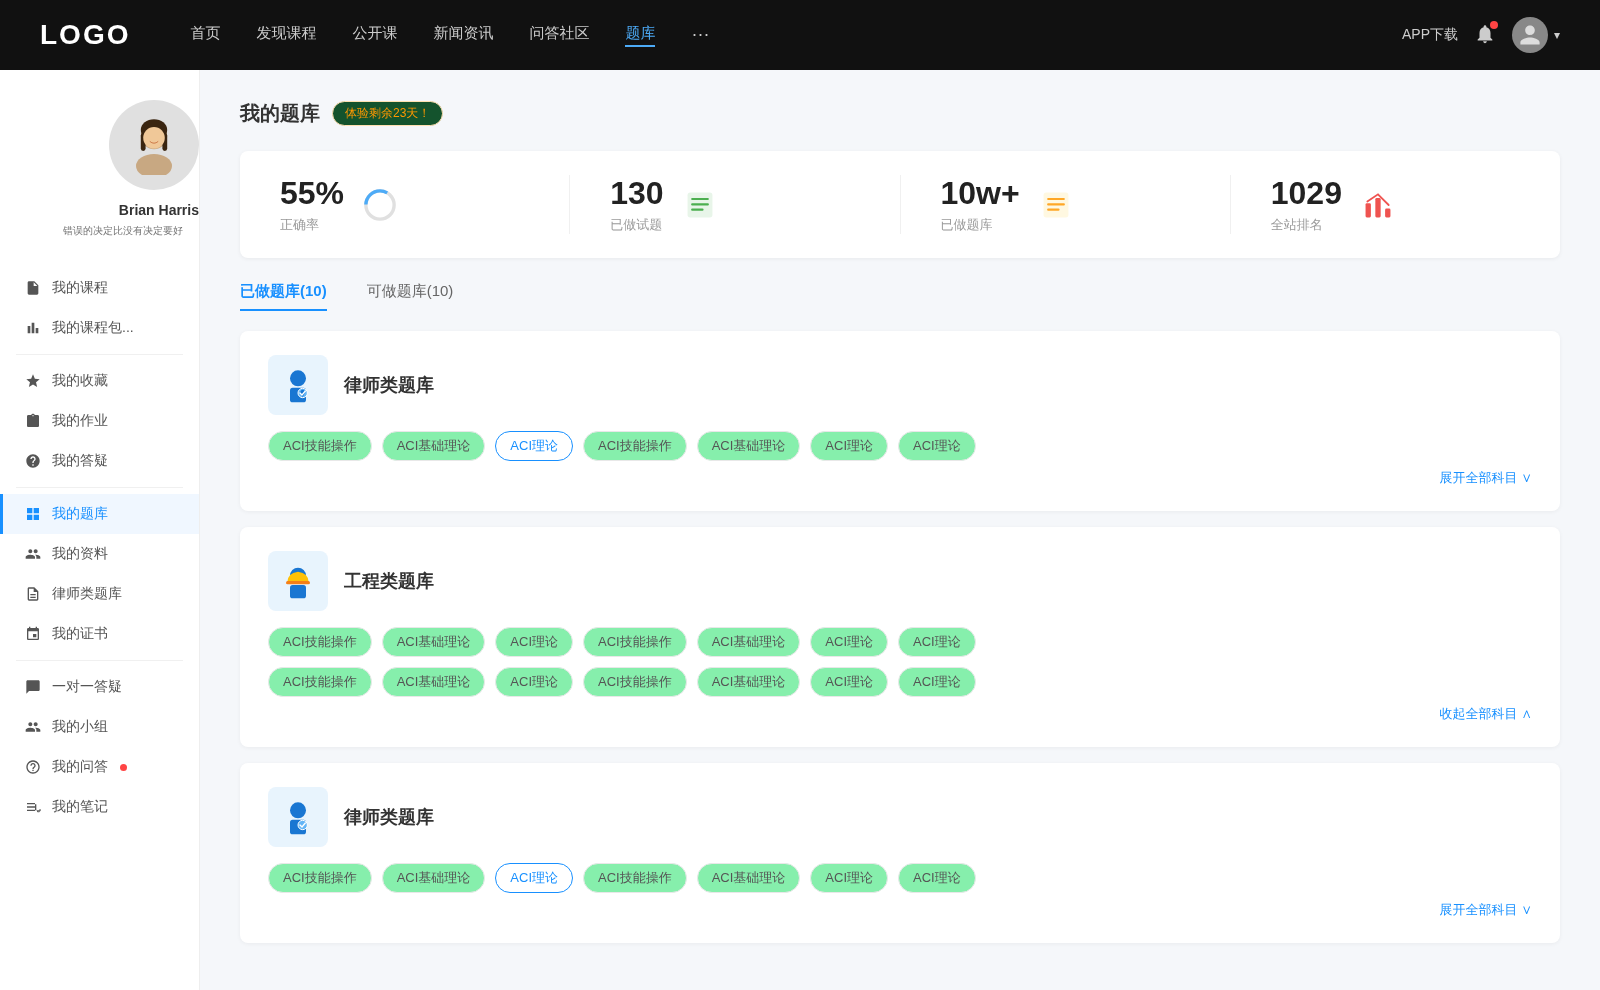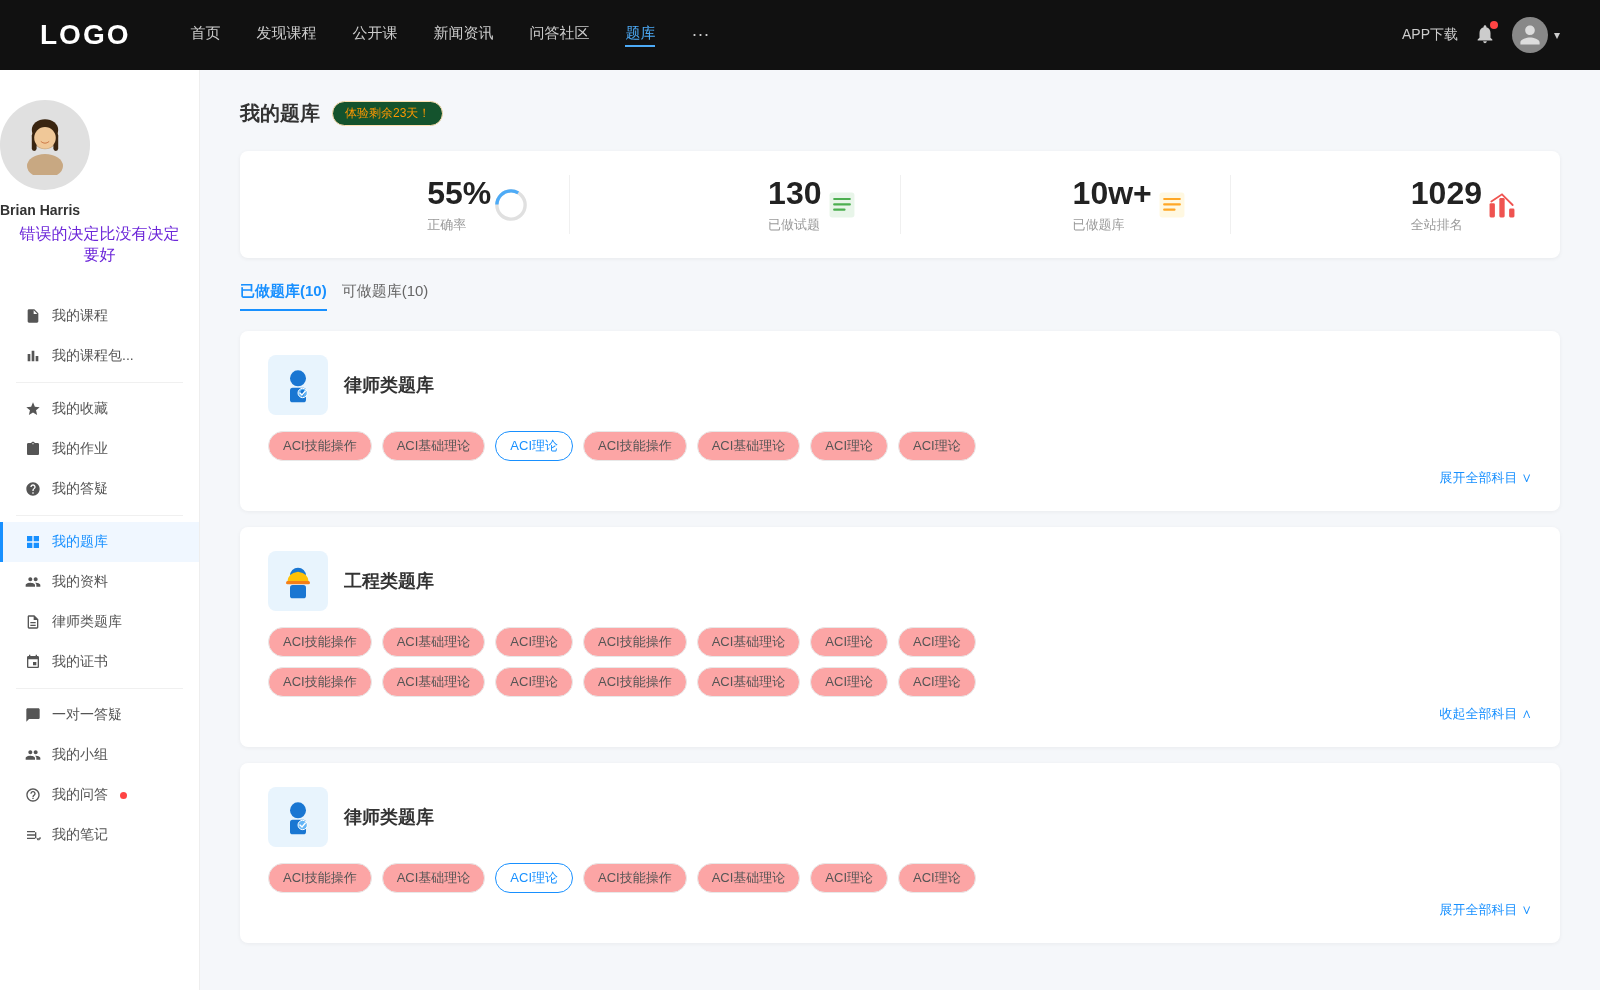--- a/index.html
+++ b/index.html
@@ -46,30 +46,30 @@
 
     
     .sidebar {
       width: 200px;
       background: #fff;
       min-height: calc(990px - 70px);
       border-right: 1px solid #eee;
       padding: 30px 0;
       flex-shrink: 0;
     }
-    .user-profile { display: flex; flex-direction: column; align-items: flex-start; padding: 0 0 20px 0; }
+    .user-profile { display: flex; flex-direction: column; align-items: flex-end; padding: 0 0 20px 0; }
     .user-avatar-wrap {
       width: 90px; height: 90px; border-radius: 50%; overflow: hidden;
       background: #e0e0e0;
       display: flex; align-items: center; justify-content: center;
       margin-bottom: 12px;
     }
     .user-avatar-wrap svg { width: 60px; height: 60px; }
     .user-name { font-size: 14px; font-weight: 600; color: #333; margin-bottom: 6px; }
-    .user-motto { font-size: 16px; color: #6d28d9; text-align: center; padding: 0 16px; }
+    .user-motto { font-size: 10px; color: #737373; text-align: center; padding: 0 16px; }
 
     .sidebar-menu { margin-top: 10px; }
     .sidebar-item {
       display: flex; align-items: center; gap: 10px;
       padding: 11px 24px;
       cursor: pointer;
       color: #555;
       font-size: 14px;
       position: relative;
     }
@@ -107,33 +107,32 @@
       border-radius: 8px;
       display: flex;
       padding: 24px 0;
       margin-bottom: 24px;
       box-shadow: 0 1px 4px rgba(0,0,0,0.06);
     }
     .stat-item {
       flex: 1;
       display: flex;
       align-items: center;
-      gap: 2px;
+      gap: 18px;
       padding: 0 40px;
       border-right: 1px solid #f0f0f0;
-      justify-content: flex-end;
     }
     .stat-item:last-child { border-right: none; }
     .stat-text .stat-value { font-size: 32px; font-weight: 700; color: #222; }
     .stat-text .stat-label { font-size: 13px; color: #999; margin-top: 4px; }
     .stat-icon { width: 36px; height: 36px; display: flex; align-items: center; justify-content: center; }
     .stat-icon svg { width: 32px; height: 32px; }
 
     
-    .tabs-row { display: flex; gap: 15px; margin-bottom: 20px; }
+    .tabs-row { display: flex; gap: 40px; margin-bottom: 20px; }
     .tab-item {
       font-size: 15px;
       color: #666;
       cursor: pointer;
       padding-bottom: 8px;
       border-bottom: 2px solid transparent;
     }
     .tab-item.active { color: #1890ff; border-bottom: 2px solid #1890ff; font-weight: 600; }
 
     
@@ -150,21 +149,21 @@
       background: #e8f4fd;
       border-radius: 8px;
       display: flex; align-items: center; justify-content: center;
     }
     .bank-card-icon svg { width: 40px; height: 40px; }
     .bank-card-title { font-size: 18px; font-weight: 600; color: #333; }
     .tags-row { display: flex; flex-wrap: wrap; gap: 10px; }
     .tag {
       padding: 5px 14px;
       border-radius: 20px;
-      background: #fca5a5;
+      background: #86efac;
       color: #555;
       font-size: 13px;
       cursor: pointer;
       border: 1px solid #e8e8e8;
     }
     .tag.active-tag {
       background: #fff;
       color: #1890ff;
       border: 1px solid #1890ff;
     }

